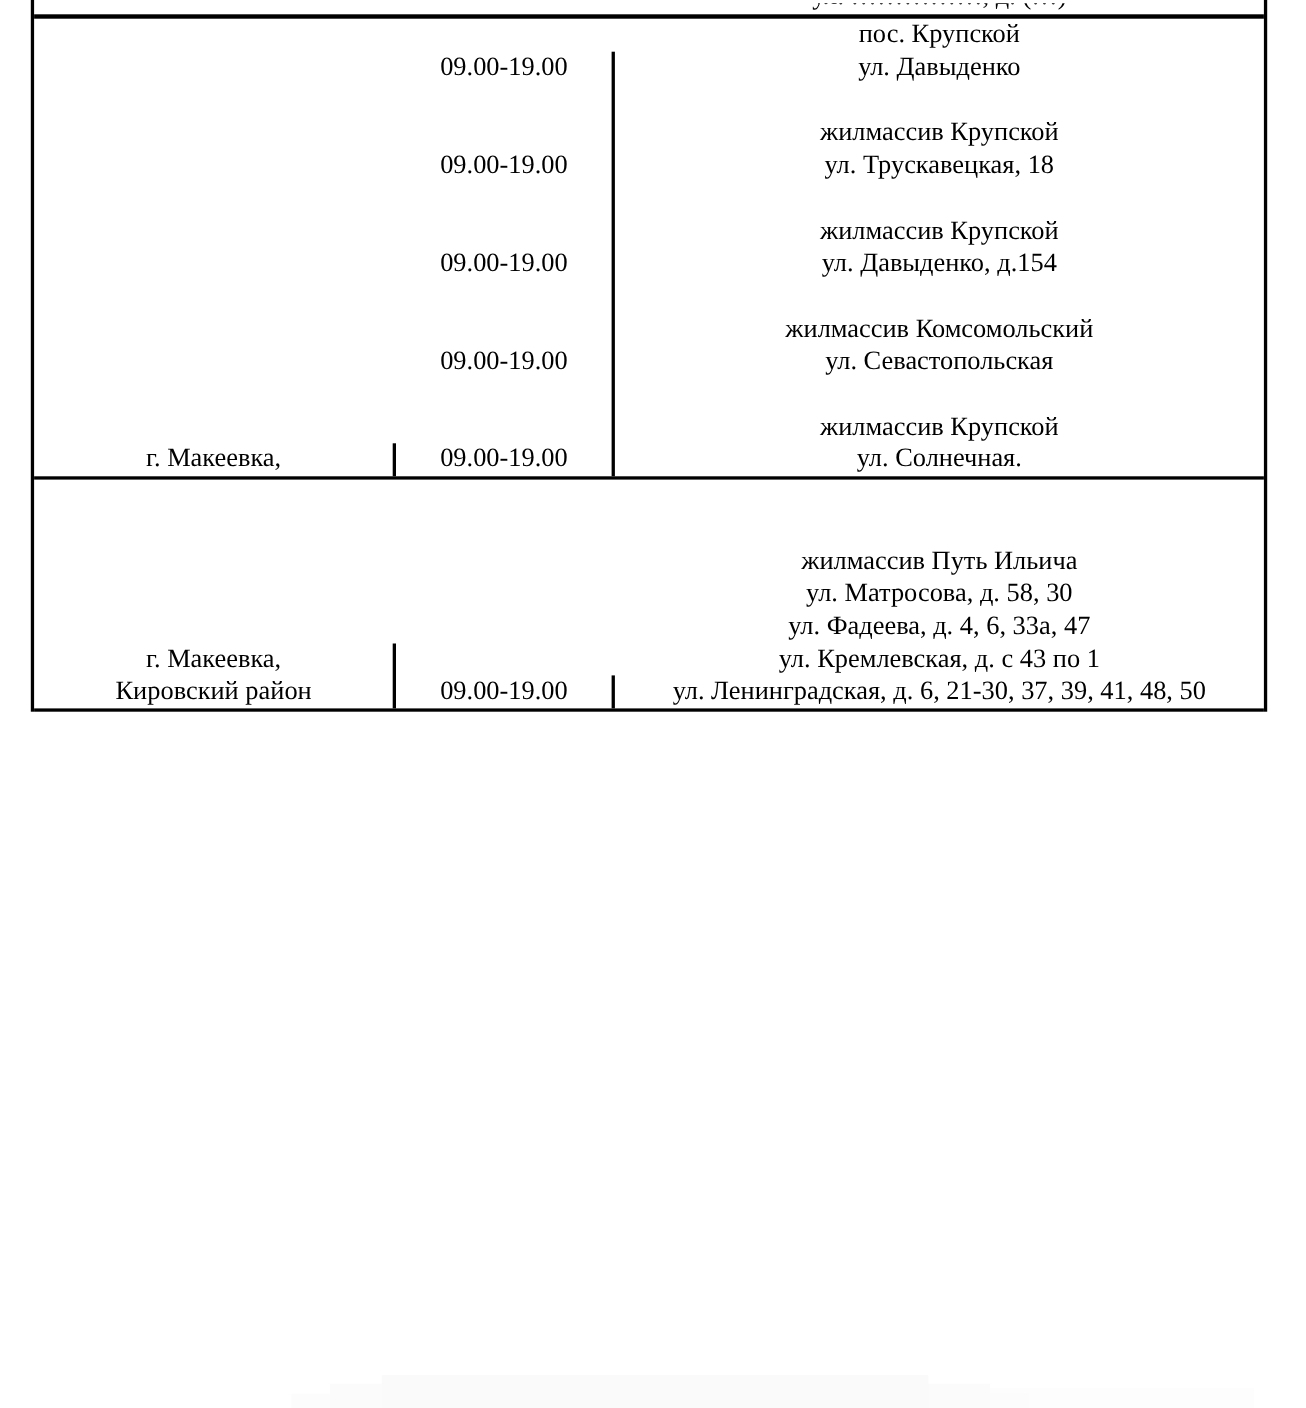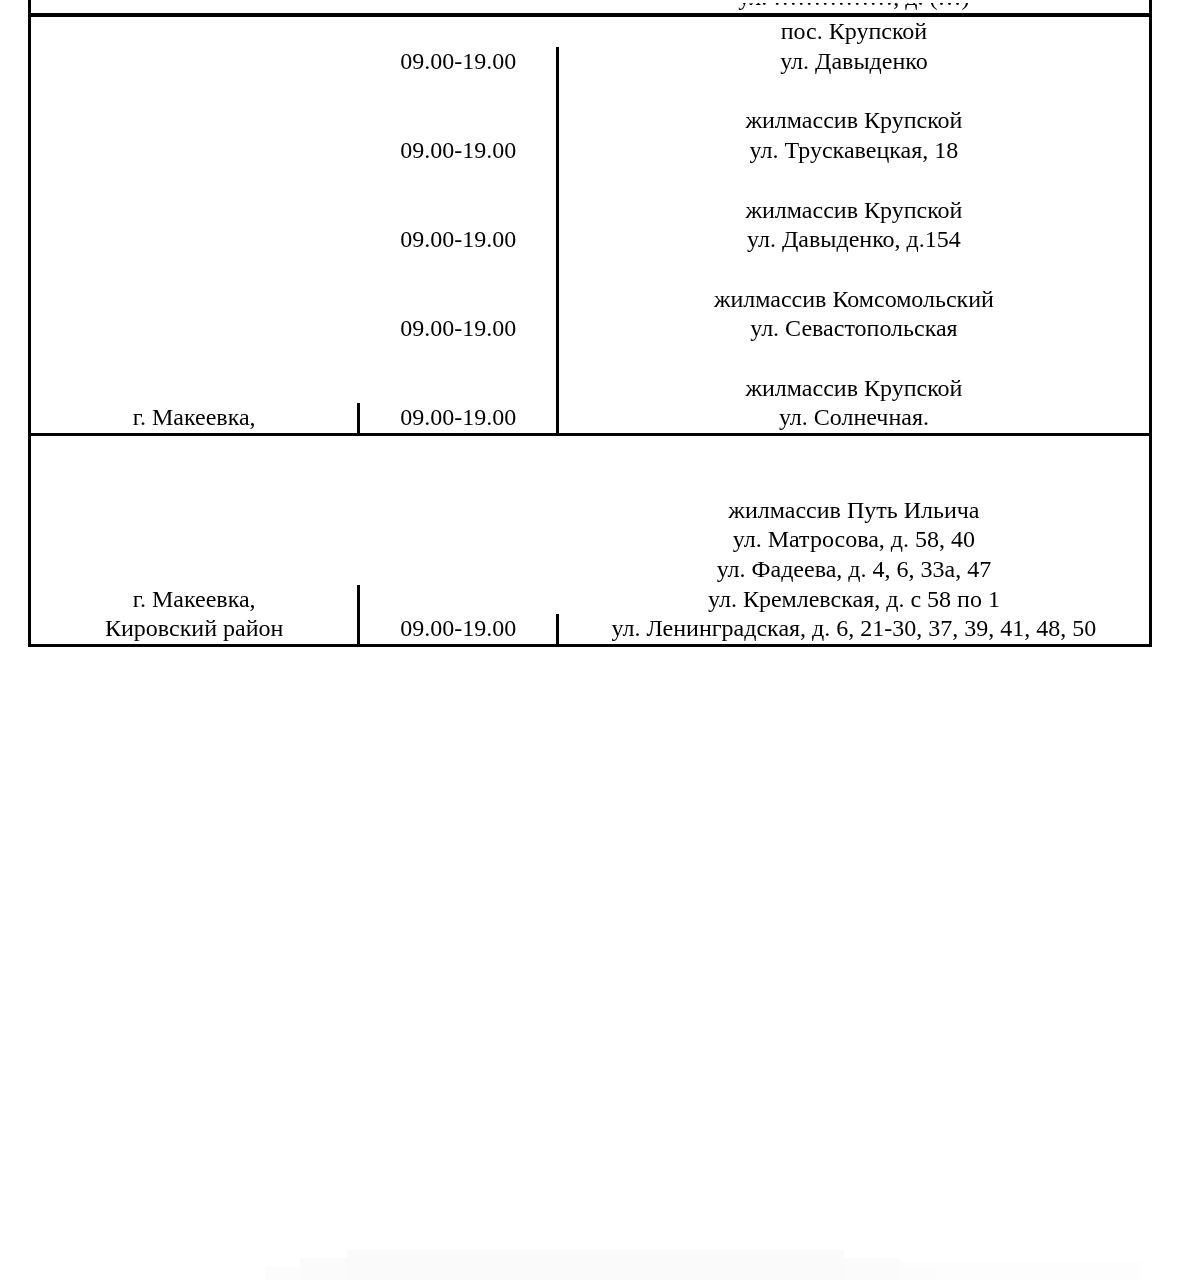--- a/index.html
+++ b/index.html
@@ -124,23 +124,23 @@
     <div class="tr r2">
       <div class="td c1">
         <div class="line">г. Макеевка,</div>
         <div class="line">Кировский район</div>
       </div>
       <div class="td c2">
         <div class="line">09.00-19.00</div>
       </div>
       <div class="td c3">
         <div class="line">жилмассив Путь Ильича</div>
-        <div class="line">ул. Матросова, д. 58, 40</div>
+        <div class="line">ул. Матросова, д. 58, 30</div>
         <div class="line">ул. Фадеева, д. 4, 6, 33а, 47</div>
-        <div class="line">ул. Кремлевская, д. с 58 по 1</div>
+        <div class="line">ул. Кремлевская, д. с 43 по 1</div>
         <div class="line">ул. Ленинградская, д. 6, 21-30, 37, 39, 41, 48, 50</div>
       </div>
     </div>
 
   </div>
 
   <div class="artifact art-d" style="left:340px; top:1262px; width:800px; height:18px;"></div>
   <div class="artifact art-c" style="left:265px; top:1267px; width:670px; height:13px;"></div>
   <div class="artifact art-b" style="left:300px; top:1258px; width:600px; height:22px;"></div>
   <div class="artifact art-a" style="left:347px; top:1250px; width:497px; height:30px;"></div>

